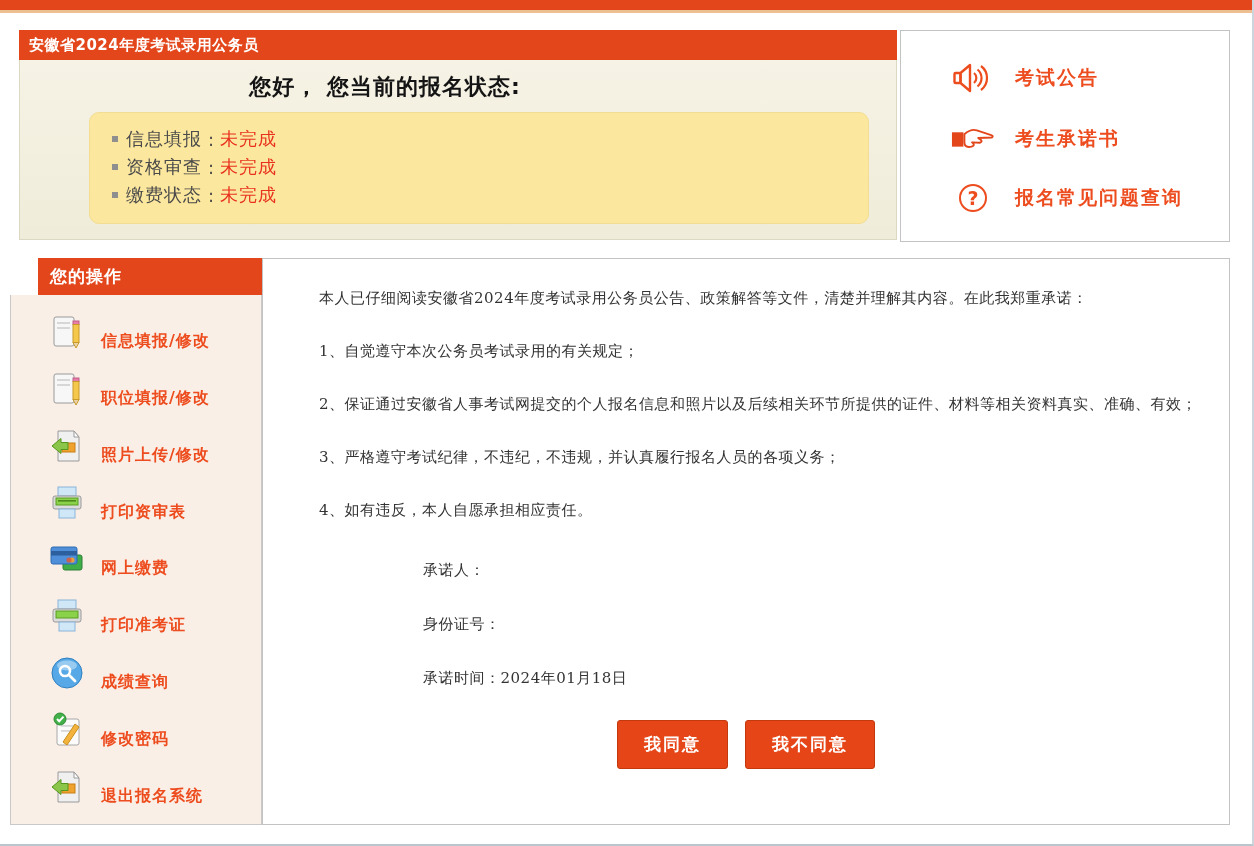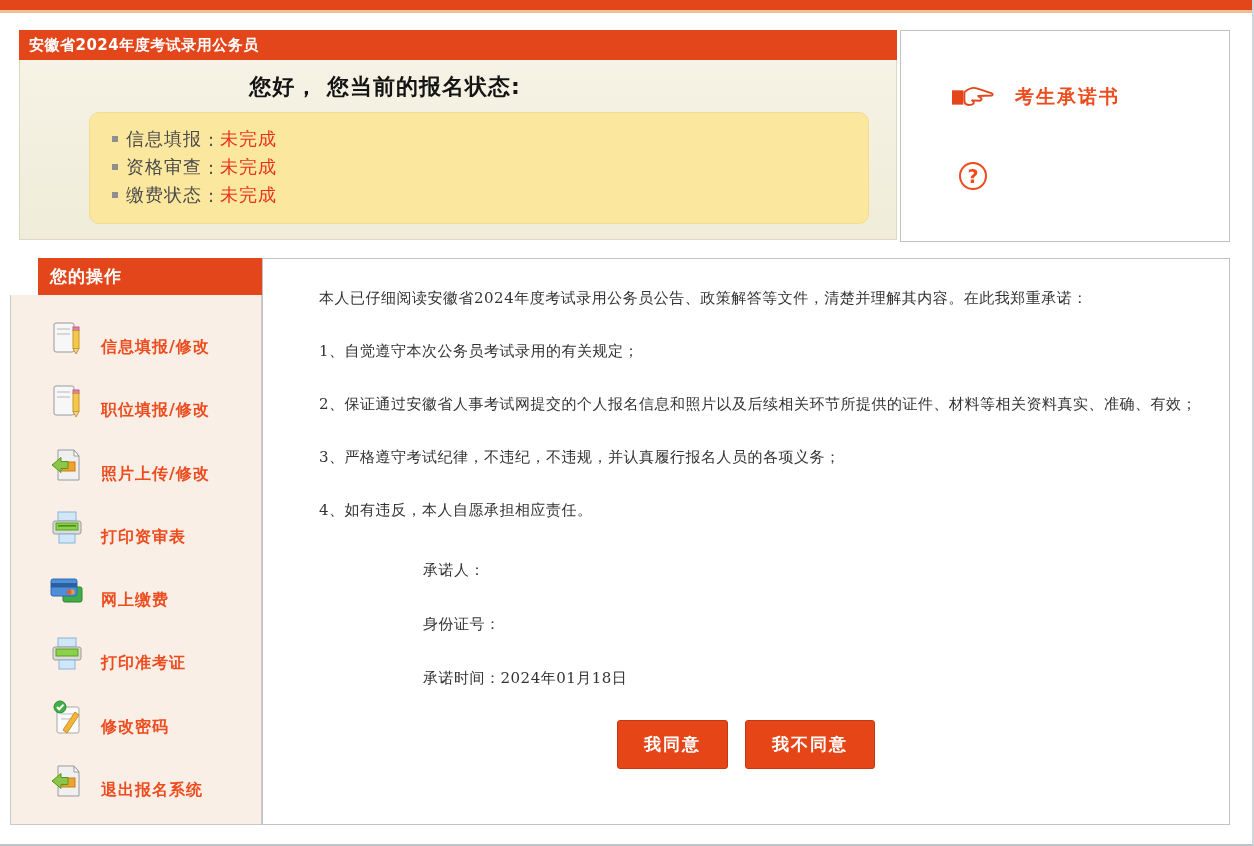--- a/index.html
+++ b/index.html
@@ -97,31 +97,44 @@
           <span class="status-sep">:</span>
           <span class="status-value">未完成</span>
         </div>
       </div>
     </div>
   </div>
 
   <div class="links-panel">
     <div class="link-item">
       <span class="link-icon">
+        <svg width="40" height="34" viewBox="0 0 40 34">
+          <rect x="1.5" y="12" width="6" height="10" rx="1" fill="none" stroke="#ed4c1e" stroke-width="2.4"></rect>
+          <polygon points="7.5,12 17,4 17,30 7.5,22" fill="none" stroke="#ed4c1e" stroke-width="2.4" stroke-linejoin="round"></polygon>
+          <path d="M21 12 a6.5 6.5 0 0 1 0 10" fill="none" stroke="#ed4c1e" stroke-width="2.2"></path>
+          <path d="M24.5 8.5 a11 11 0 0 1 0 17" fill="none" stroke="#ed4c1e" stroke-width="2.2"></path>
+          <path d="M28 5 a15 15 0 0 1 0 24" fill="none" stroke="#ed4c1e" stroke-width="2.2"></path>
+        </svg>
+      </span>
+      <span class="link-label">考试公告</span>
+    </div>
+    <div class="link-item">
+      <span class="link-icon">
         <svg width="46" height="30" viewBox="0 0 46 30">
           <rect x="1" y="8" width="12" height="15" fill="#e3461b"></rect>
           <path d="M14 10 q7 -6 13 -4 l15 5 q3 1 0.5 2.5 l-14 0.5 q6 3 1.5 5 l-8 -0.5 q4 3 -0.5 4.5 q-7 1.5 -7.5 -4 z" fill="#fff" stroke="#e3461b" stroke-width="2" stroke-linejoin="round"></path>
         </svg>
       </span>
       <span class="link-label">考生承诺书</span>
     </div>
     <div class="link-item">
       <span class="link-icon">
         <span class="q-circle">?</span>
       </span>
+      <span class="link-label">报名常见问题查询</span>
     </div>
   </div>
 
   <div class="sidebar">
     <div class="side-head">您的操作</div>
     <div class="side-body">
 
       <div class="side-item">
         <span class="side-icon">
           <svg width="38" height="38" viewBox="0 0 38 38">
@@ -193,20 +206,31 @@
           <svg width="38" height="38" viewBox="0 0 38 38">
             <rect x="10" y="3" width="18" height="9" fill="#cfe7f7" stroke="#8ab4d8"></rect>
             <rect x="5" y="12" width="28" height="13" rx="2" fill="#dcdcdc" stroke="#9a9a9a"></rect>
             <rect x="8" y="14" width="22" height="7" fill="#8ad24a" stroke="#5a9e22"></rect>
             <rect x="11" y="25" width="16" height="9" fill="#cfe7f7" stroke="#8ab4d8"></rect>
           </svg>
         </span>
         <span class="side-label">打印准考证</span>
       </div>
 
+      <div class="side-item">
+        <span class="side-icon">
+          <svg width="38" height="38" viewBox="0 0 38 38">
+            <circle cx="19" cy="19" r="15" fill="#56a9e6" stroke="#2f7fc0"></circle>
+            <ellipse cx="19" cy="11.5" rx="10" ry="5" fill="#ffffff" opacity="0.4"></ellipse>
+            <circle cx="17" cy="17" r="5" fill="none" stroke="#fff" stroke-width="2.6"></circle>
+            <line x1="21" y1="21" x2="27" y2="27" stroke="#fff" stroke-width="2.8" stroke-linecap="round"></line>
+          </svg>
+        </span>
+        <span class="side-label">成绩查询</span>
+      </div>
 
       <div class="side-item">
         <span class="side-icon">
           <svg width="38" height="38" viewBox="0 0 38 38">
             <rect x="9" y="8" width="22" height="26" rx="2" fill="#fbfbfb" stroke="#a8a8a8"></rect>
             <rect x="13" y="14" width="14" height="1.8" fill="#d7d7d7"></rect>
               <rect x="13" y="19" width="14" height="1.8" fill="#d7d7d7"></rect>
             <polygon points="15,31 27,13 31,16 19,34" fill="#f3b33c" stroke="#c98f1e"></polygon>
             <circle cx="12" cy="8" r="6" fill="#42b049" stroke="#2d8a33"></circle>
             <path d="M9 8 l2.2 2.2 L15.5 5.6" fill="none" stroke="#fff" stroke-width="2"></path>

